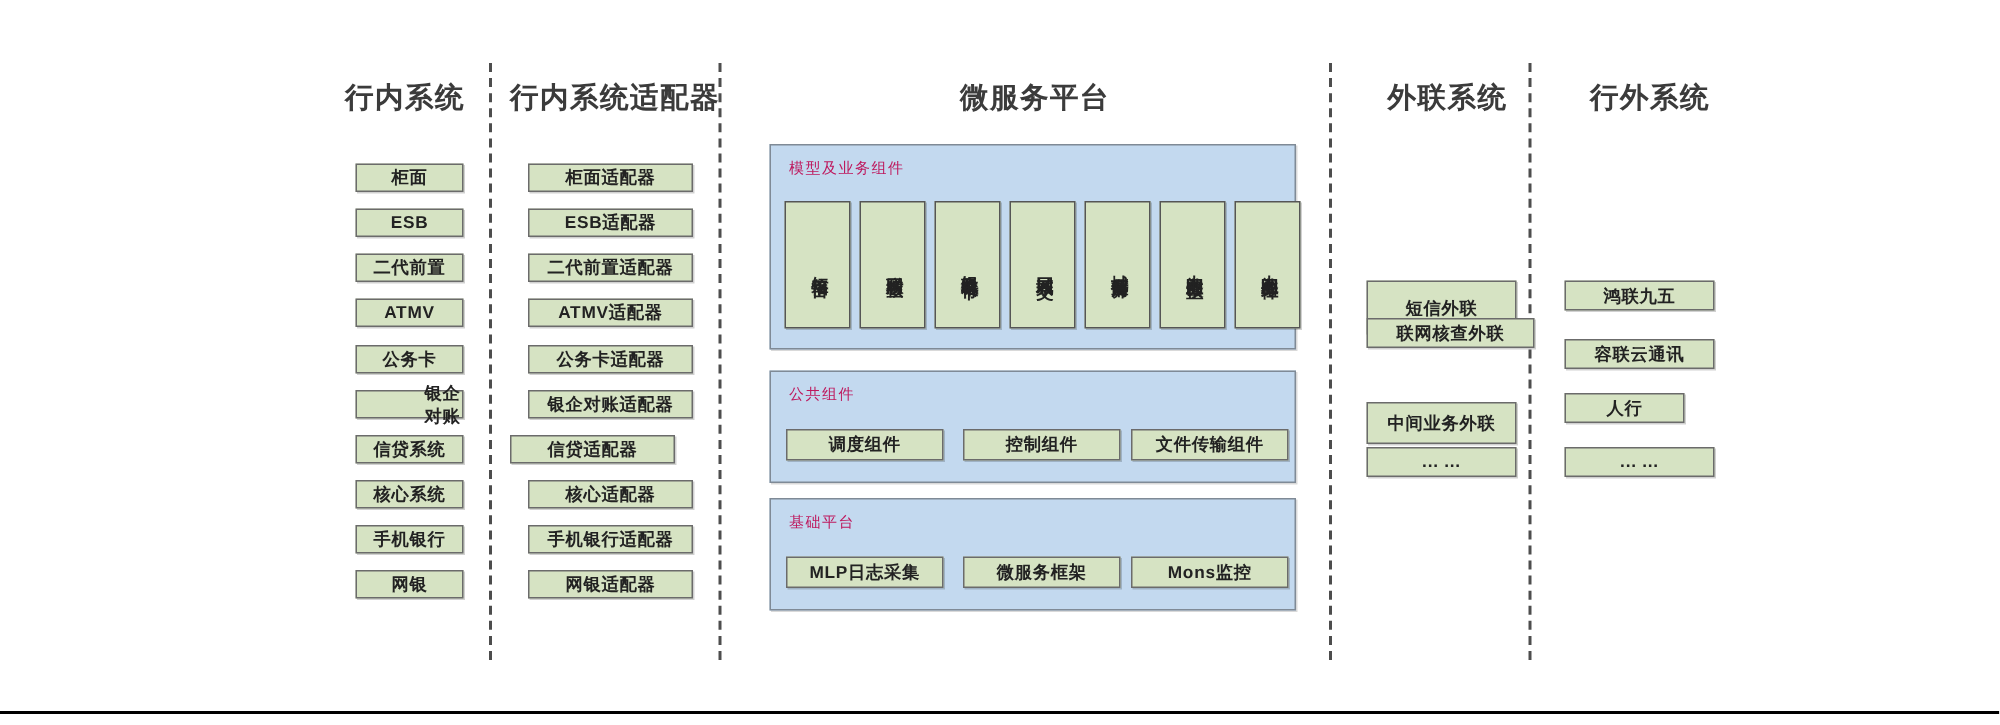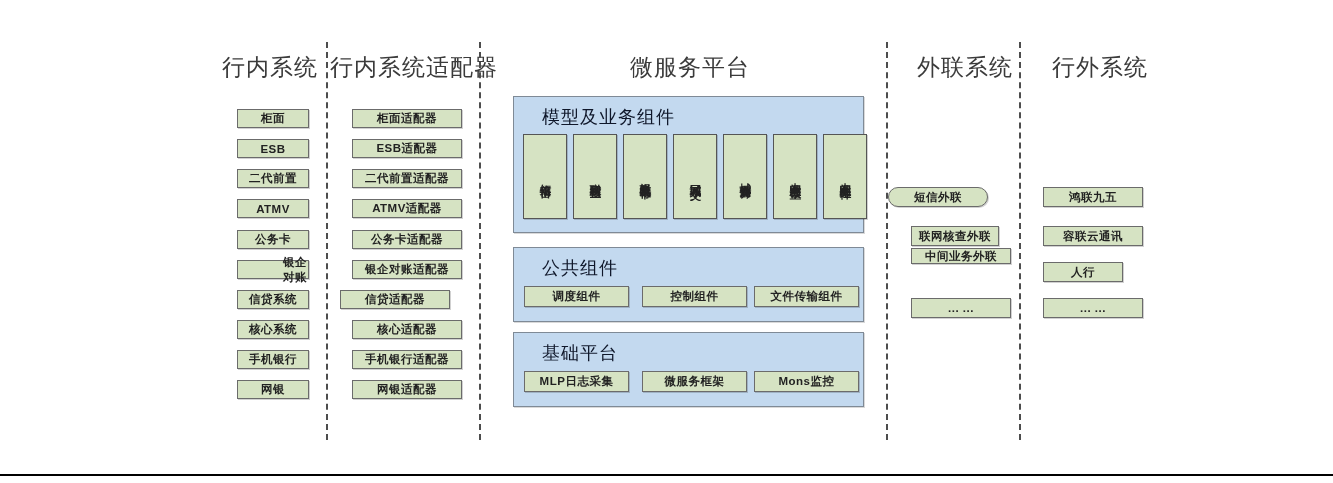--- a/index.html
+++ b/index.html
@@ -15,22 +15,22 @@
     position: relative;
     width: 1333px;
     height: 483px;
     background: #ffffff;
     overflow: hidden;
   }
 
   
   .col-title {
     position: absolute;
-    font-size: 23px;
-    font-weight: normal;
+    font-size: 19px;
+    font-weight: bold;
     color: #3b3b3b;
     text-align: center;
     letter-spacing: 1px;
     white-space: nowrap;
   }
 
   
   .divider {
     position: absolute;
     width: 0;
@@ -57,24 +57,24 @@
   
   .panel {
     position: absolute;
     background: #c3d9ef;
     border: 1.5px solid #7f8a96;
     box-sizing: border-box;
     box-shadow: 1px 1px 0 rgba(0,0,0,0.15);
   }
   .panel-title {
     position: absolute;
-    left: 28px;
+    left: 12px;
     top: 8px;
-    font-size: 18px;
-    color: #0f172a;
+    font-size: 10px;
+    color: #be185d;
     letter-spacing: 1px;
   }
 
   
   .vbox {
     position: absolute;
     background: #d6e3c3;
     border: 1.5px solid #555555;
     box-sizing: border-box;
     display: flex;
@@ -173,23 +173,23 @@
   <div class="gbox" style="left:642px; top:286px; width:105px; height:21px;">控制组件</div>
   <div class="gbox" style="left:754px; top:286px; width:105px; height:21px;">文件传输组件</div>
 
   <div class="panel" style="left:513px; top:332px; width:351px; height:75px;">
     <div class="panel-title">基础平台</div>
   </div>
   <div class="gbox" style="left:524px; top:371px; width:105px; height:21px;">MLP日志采集</div>
   <div class="gbox" style="left:642px; top:371px; width:105px; height:21px;">微服务框架</div>
   <div class="gbox" style="left:754px; top:371px; width:105px; height:21px;">Mons监控</div>
 
-  <div class="gbox" style="left:888px; top:187px; width:100px; height:20px;border-radius:10px;">短信外联</div>
-  <div class="gbox" style="left:911px; top:226px; width:88px; height:20px;font-family:Liberation Serif, serif;">联网核查外联</div>
-  <div class="gbox" style="left:911px; top:248px; width:100px; height:16px;">中间业务外联</div>
+  <div class="gbox" style="left:911px; top:187px; width:100px; height:36px;">短信外联</div>
+  <div class="gbox" style="left:911px; top:212px; width:112px; height:20px;font-family:Liberation Serif, serif;">联网核查外联</div>
+  <div class="gbox" style="left:911px; top:268px; width:100px; height:28px;">中间业务外联</div>
   <div class="gbox" style="left:911px; top:298px; width:100px; height:20px;">... ...</div>
 
   <div class="gbox" style="left:1043px; top:187px; width:100px; height:20px;">鸿联九五</div>
   <div class="gbox" style="left:1043px; top:226px; width:100px; height:20px;">容联云通讯</div>
   <div class="gbox" style="left:1043px; top:262px; width:80px; height:20px;">人行</div>
   <div class="gbox" style="left:1043px; top:298px; width:100px; height:20px;">... ...</div>
 
   <div class="bottom-rule" style="top:474px;"></div>
 
 </div>

